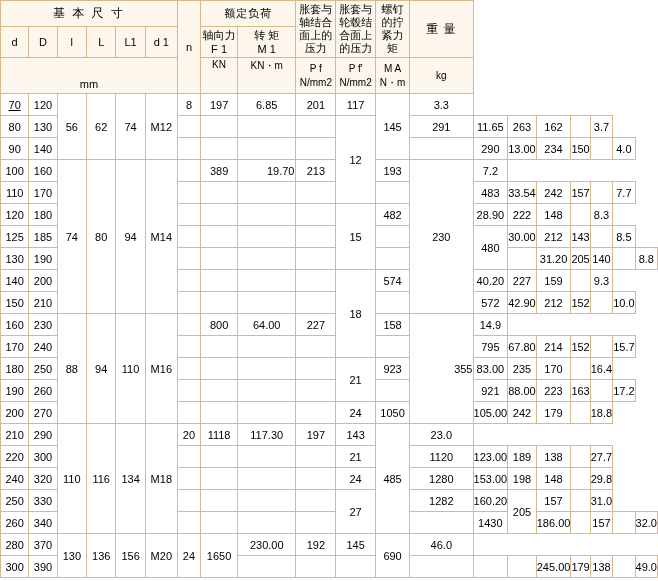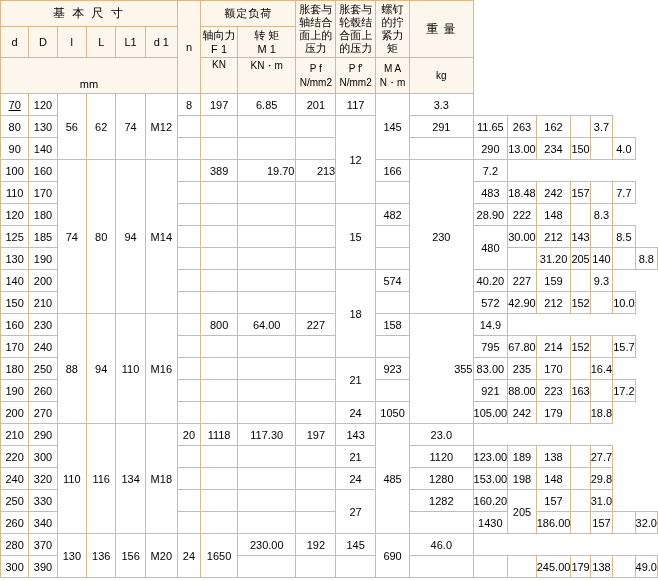--- a/index.html
+++ b/index.html
@@ -132,35 +132,35 @@
           <tr>
             <td class="cell" style="border-top: 1px solid rgb(217, 184, 140);">100</td>
             <td class="cell" style="border-top: 1px solid rgb(217, 184, 140);">160</td>
             <td class="cell" rowspan="7" style="border-top: 1px solid rgb(217, 184, 140);">74</td>
             <td class="cell" rowspan="7" style="border-top: 1px solid rgb(217, 184, 140);">80</td>
             <td class="cell" rowspan="7" style="border-top: 1px solid rgb(217, 184, 140);">94</td>
             <td class="cell" rowspan="7" style="border-top: 1px solid rgb(217, 184, 140);">M14</td>
             <td class="cell" style="border-top: 1px solid rgb(217, 184, 140);"></td>
             <td class="cell" style="border-top: 1px solid rgb(217, 184, 140);">389</td>
             <td class="cell" style="border-top: 1px solid rgb(217, 184, 140); padding-left: 28px;">19.70</td>
-            <td class="cell" style="border-top: 1px solid rgb(217, 184, 140); text-align: right;">213</td>
-            <td class="cell" style="border-top: 1px solid rgb(217, 184, 140);">166</td>
+            <td class="cell" style="border-top: 1px solid rgb(217, 184, 140);">213</td>
+            <td class="cell" style="border-top: 1px solid rgb(217, 184, 140);">193</td>
             <td class="cell" rowspan="7" style="border-top: 1px solid rgb(217, 184, 140);">230</td>
             <td class="cell" style="border-top: 1px solid rgb(217, 184, 140);">7.2</td>
           </tr>
           <tr>
             <td class="cell">110</td>
             <td class="cell">170</td>
             <td class="cell"></td>
             <td class="cell"></td>
             <td class="cell"></td>
             <td class="cell"></td>
             <td class="cell"></td>
             <td class="cell">483</td>
-            <td class="cell">18.48</td>
+            <td class="cell">33.54</td>
             <td class="cell">242</td>
             <td class="cell">157</td>
             <td class="cell"></td>
             <td class="cell">7.7</td>
           </tr>
           <tr>
             <td class="cell">120</td>
             <td class="cell">180</td>
             <td class="cell"></td>
             <td class="cell"></td>

